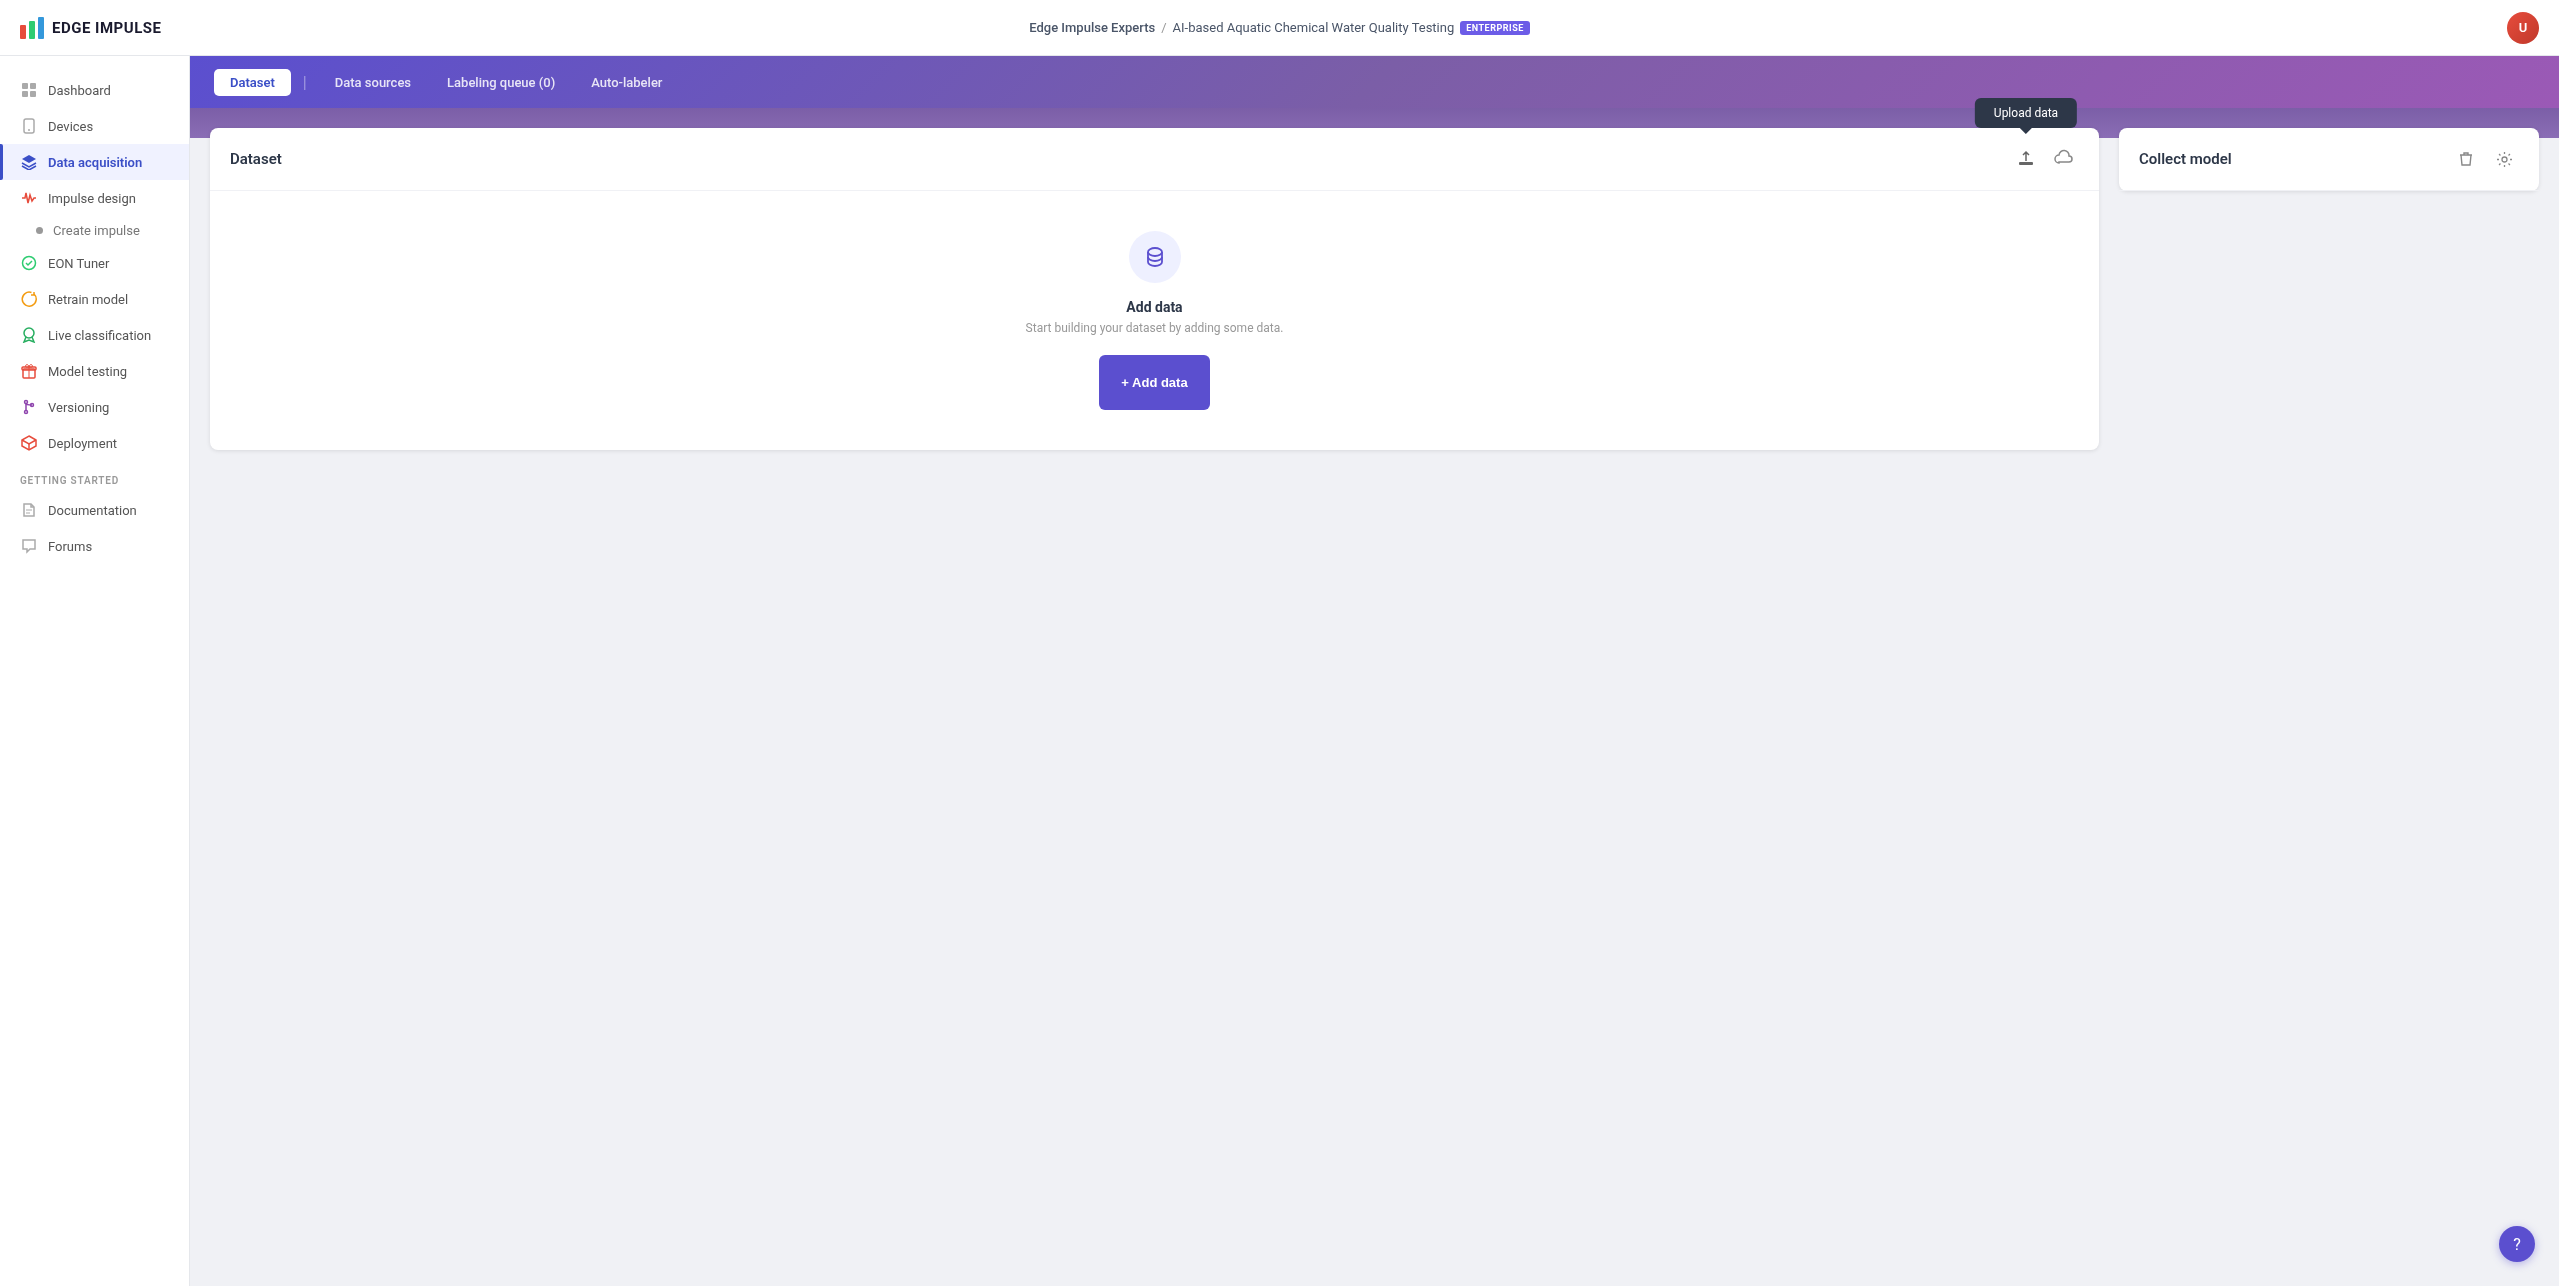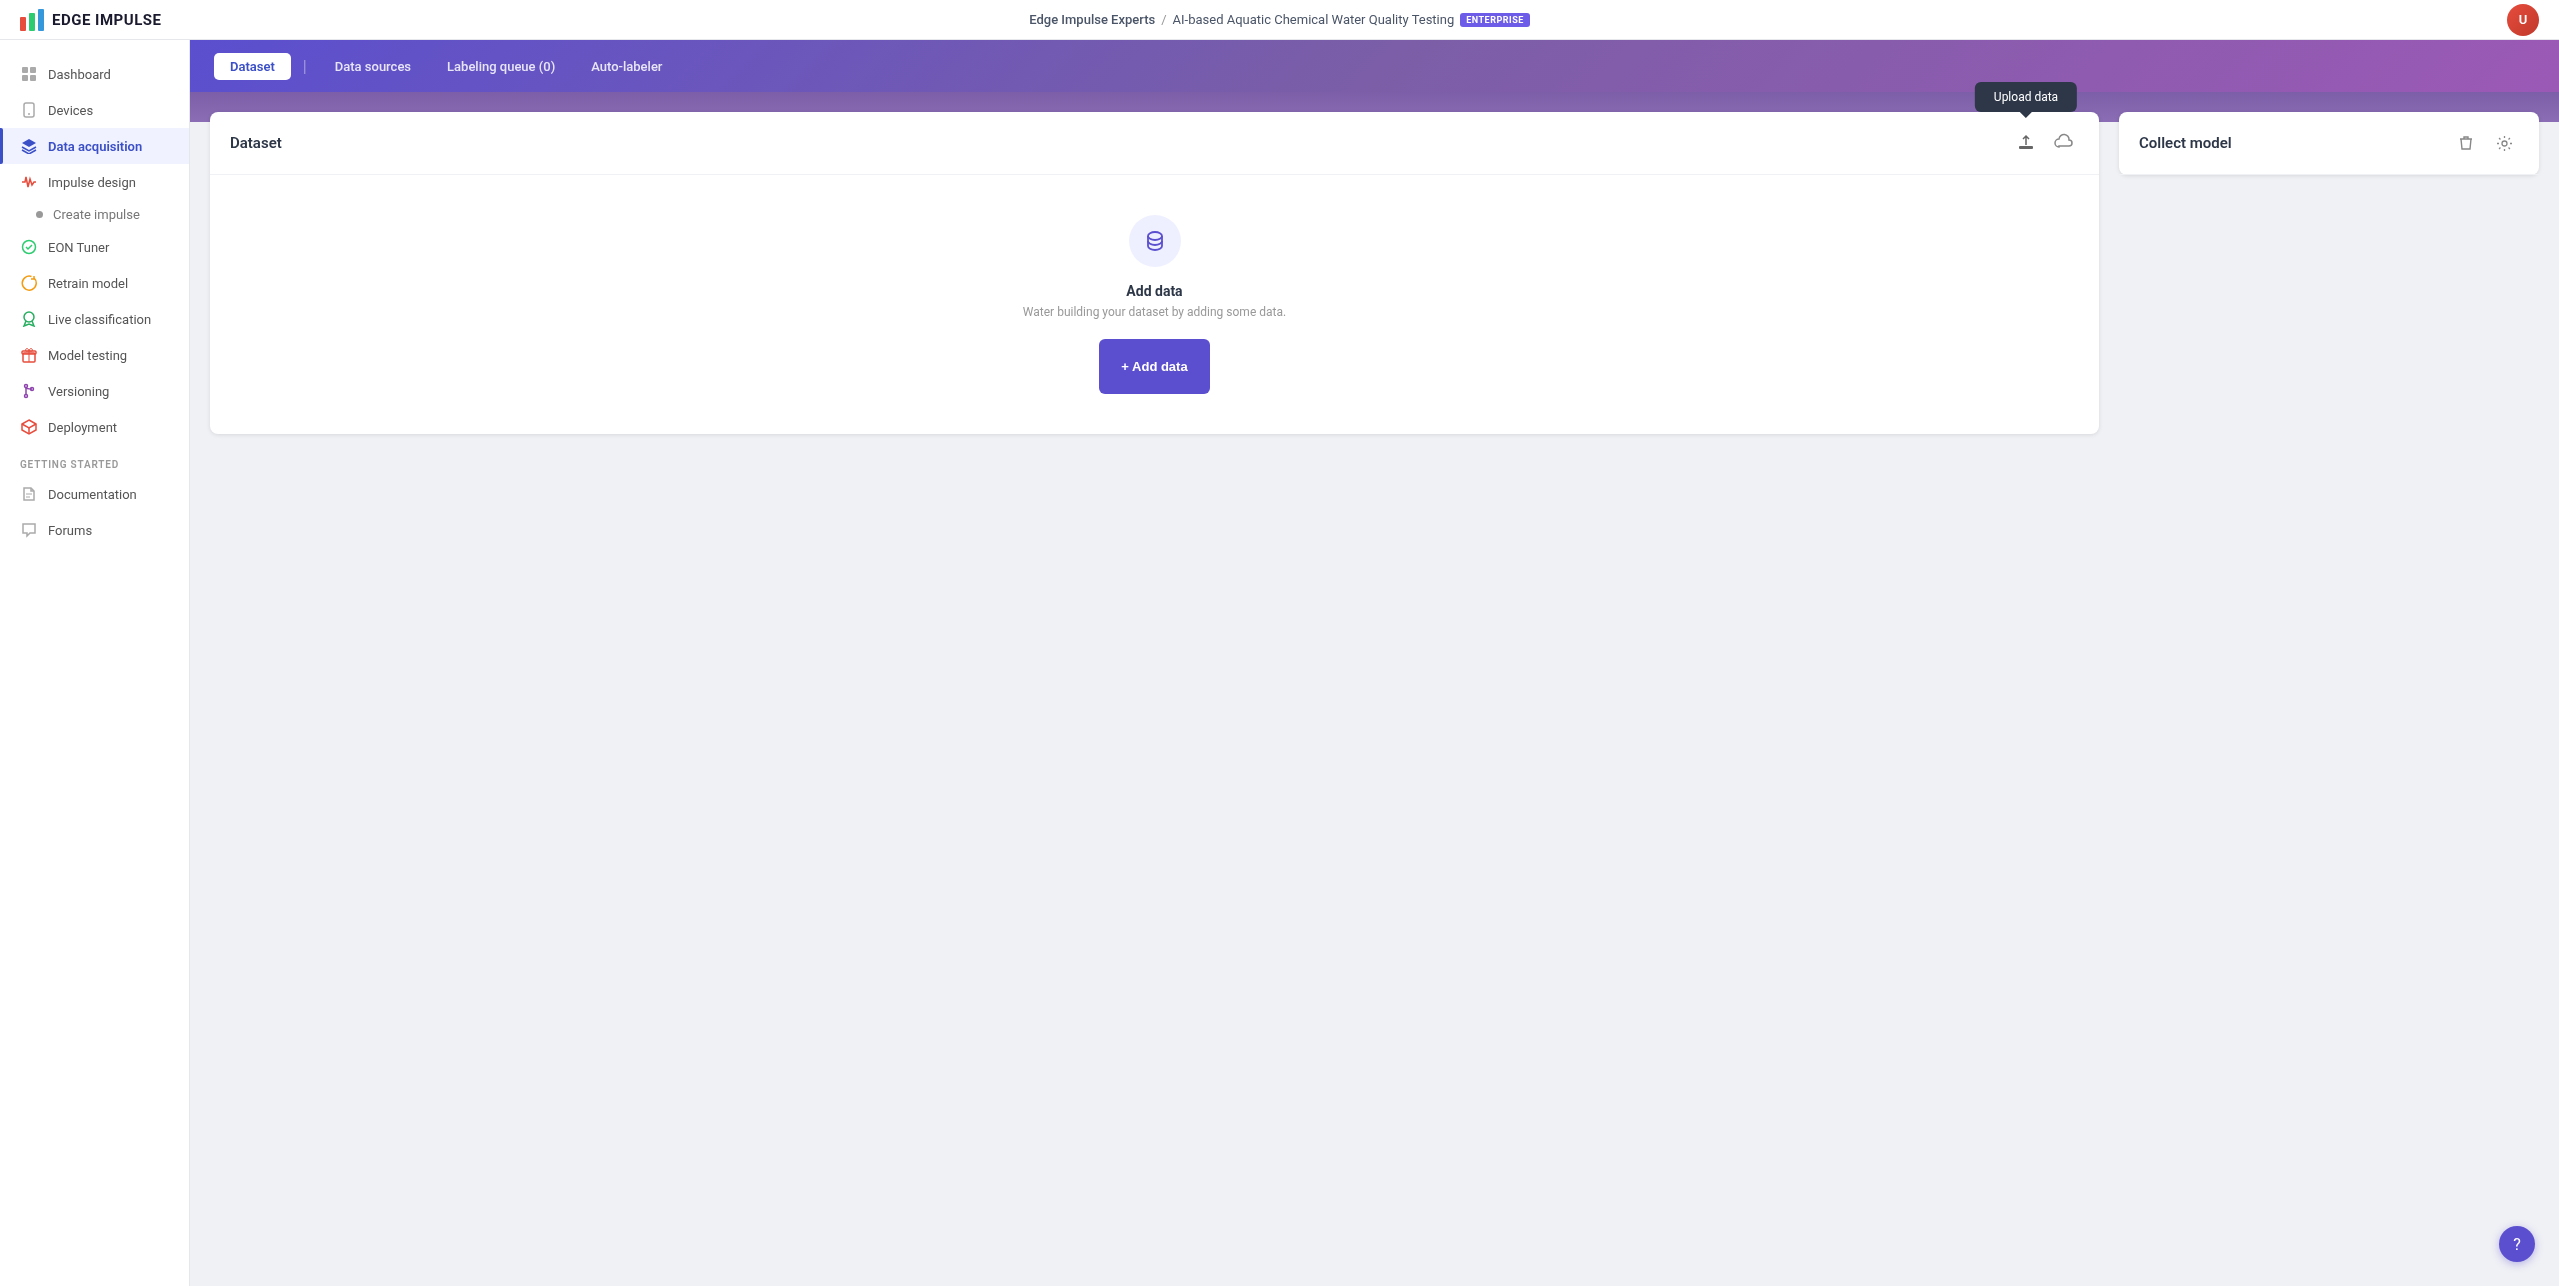--- a/index.html
+++ b/index.html
@@ -1,20 +1,20 @@
 <!DOCTYPE html>
 <html><head>
   <meta charset="utf-8">
   <style>
     * { box-sizing: border-box; margin: 0; padding: 0; }
     body { font-family: -apple-system, BlinkMacSystemFont, 'Segoe UI', Roboto, sans-serif; background: #f0f1f5; display: flex; flex-direction: column; height: 100vh; overflow: hidden; }
 
     
     .top-nav {
-      height: 40px;
+      height: 56px;
       background: #fff;
       border-bottom: 1px solid #e5e7eb;
       display: flex;
       align-items: center;
       padding: 0 20px;
       position: relative;
       z-index: 100;
       flex-shrink: 0;
       text-align: center;
     }
@@ -579,21 +579,21 @@
           </div>
           <div class="dataset-card-body">
             <div class="add-data-icon">
               <svg width="26" height="26" viewBox="0 0 26 26" fill="none">
                   <ellipse cx="13" cy="8" rx="7" ry="4" stroke="#5b4fcf" stroke-width="1.8"></ellipse>
                   <path d="M6 8v5c0 2.2 3.1 4 7 4s7-1.8 7-4V8" stroke="#5b4fcf" stroke-width="1.8"></path>
                   <path d="M6 13v5c0 2.2 3.1 4 7 4s7-1.8 7-4v-5" stroke="#5b4fcf" stroke-width="1.8"></path>
                 </svg>
             </div>
             <div class="add-data-title">Add data</div>
-            <div class="add-data-subtitle">Water building your dataset by adding some data.</div>
+            <div class="add-data-subtitle">Start building your dataset by adding some data.</div>
             <button class="add-data-btn">+ Add data</button>
           </div>
         </div>
 
         <div class="collect-card">
           <div class="collect-card-header">
             <span class="collect-card-title">Collect model</span>
             <div class="card-header-actions">
               <div class="icon-btn">
                 <svg width="16" height="16" viewBox="0 0 16 16" fill="none">

